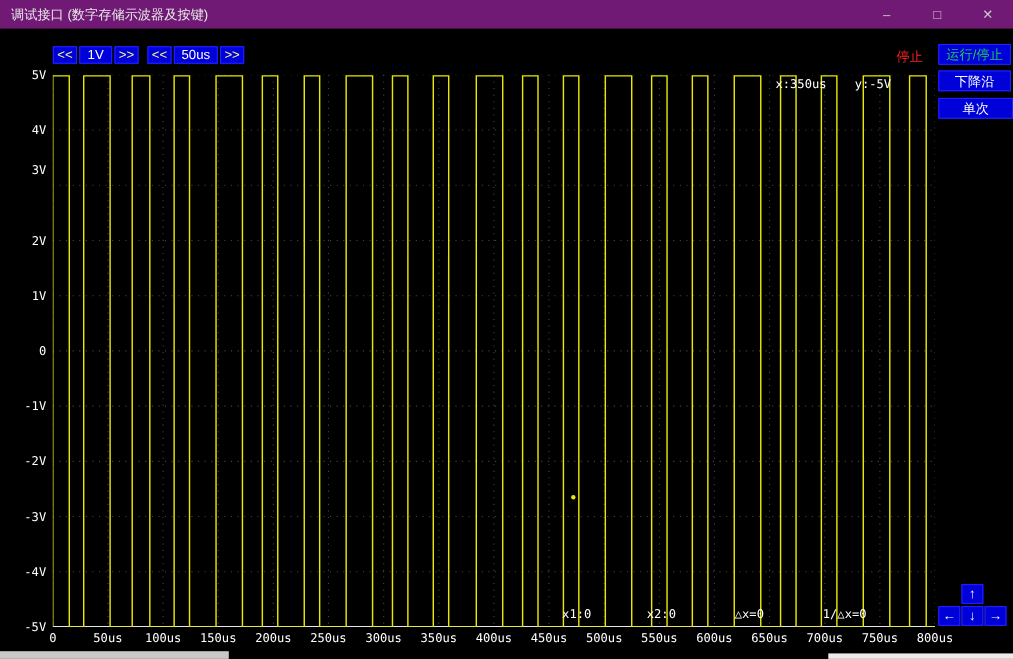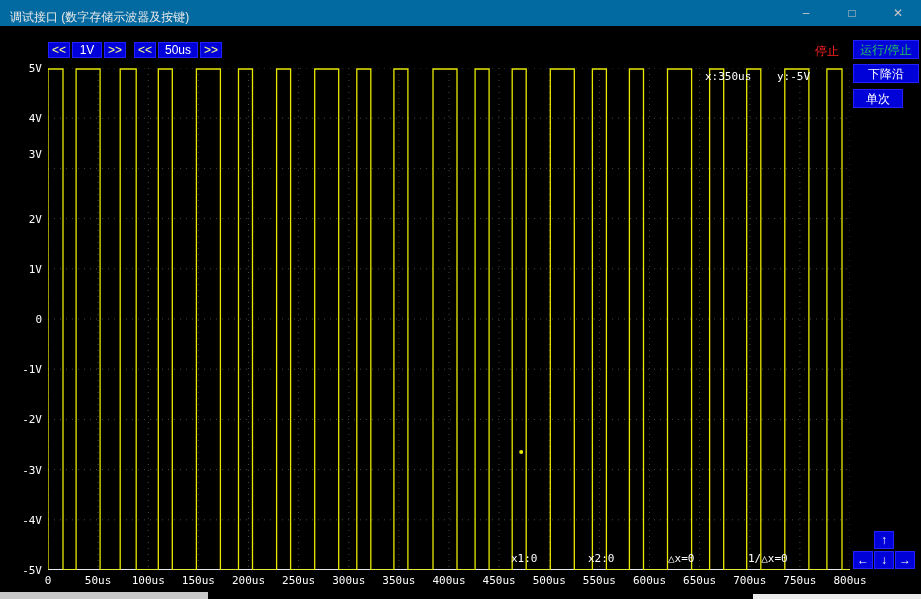--- a/index.html
+++ b/index.html
@@ -2,21 +2,21 @@
 <html style="--accent: #0000d8; --trace: #e8e800; --statusred: #ff2020;"><head>
 <meta charset="utf-8">
 <style>
   * { margin:0; padding:0; box-sizing:border-box; }
   html,body { width:921px; height:599px; background:#000; overflow:hidden;
               font-family:"Liberation Sans", sans-serif; }
   .window { position:relative; width:921px; height:599px; background:#000; }
 
   
   .titlebar { position:absolute; top:0; left:0; width:921px; height:26px;
-              background:#0369a1; display:flex; align-items:flex-end;
+              background:#701a75; display:flex; align-items:center;
               color:#e8e8e8; font-size:12px; }
   .titlebar .title { padding-left:10px; white-space:nowrap; }
   .winbtns { margin-left:auto; display:flex; height:100%; }
   .winbtn { width:46px; height:100%; display:flex; align-items:center;
             justify-content:center; color:#c8c8c8; font-size:12px; cursor:pointer; }
 
   
   .btn { position:absolute; background:var(--accent,#0000d8); color:#fff;
          font-size:12px; line-height:1; display:flex; align-items:center;
          justify-content:center; cursor:pointer; user-select:none;
@@ -70,21 +70,21 @@
   <div class="btn" style="left:72px;  top:42px; width:30px; height:16px;">1V</div>
   <div class="btn pale" style="left:104px; top:42px; width:22px; height:16px;">&gt;&gt;</div>
 
   <div class="btn pale" style="left:134px; top:42px; width:22px; height:16px;">&lt;&lt;</div>
   <div class="btn" style="left:158px; top:42px; width:40px; height:16px;">50us</div>
   <div class="btn pale" style="left:200px; top:42px; width:22px; height:16px;">&gt;&gt;</div>
 
   <span class="status-stop">停止</span>
   <div class="btn yellow-text" style="left:853px; top:40px; width:66px; height:19px;">运行/停止</div>
   <div class="btn" style="left:853px; top:64px; width:66px; height:19px;">下降沿</div>
-  <div class="btn" style="left:853px; top:89px; width:50px; height:19px;">单次</div>
+  <div class="btn" style="left:853px; top:89px; width:68px; height:19px;">单次</div>
 
   <div class="plot">
     <svg id="scope-svg" viewBox="0 0 802 502">
         <line class="grid" x1="0.0" y1="0" x2="0.0" y2="502"></line>
         <line class="grid" x1="50.1" y1="0" x2="50.1" y2="502"></line>
         <line class="grid" x1="100.3" y1="0" x2="100.3" y2="502"></line>
         <line class="grid" x1="150.4" y1="0" x2="150.4" y2="502"></line>
         <line class="grid" x1="200.5" y1="0" x2="200.5" y2="502"></line>
         <line class="grid" x1="250.6" y1="0" x2="250.6" y2="502"></line>
         <line class="grid" x1="300.8" y1="0" x2="300.8" y2="502"></line>

